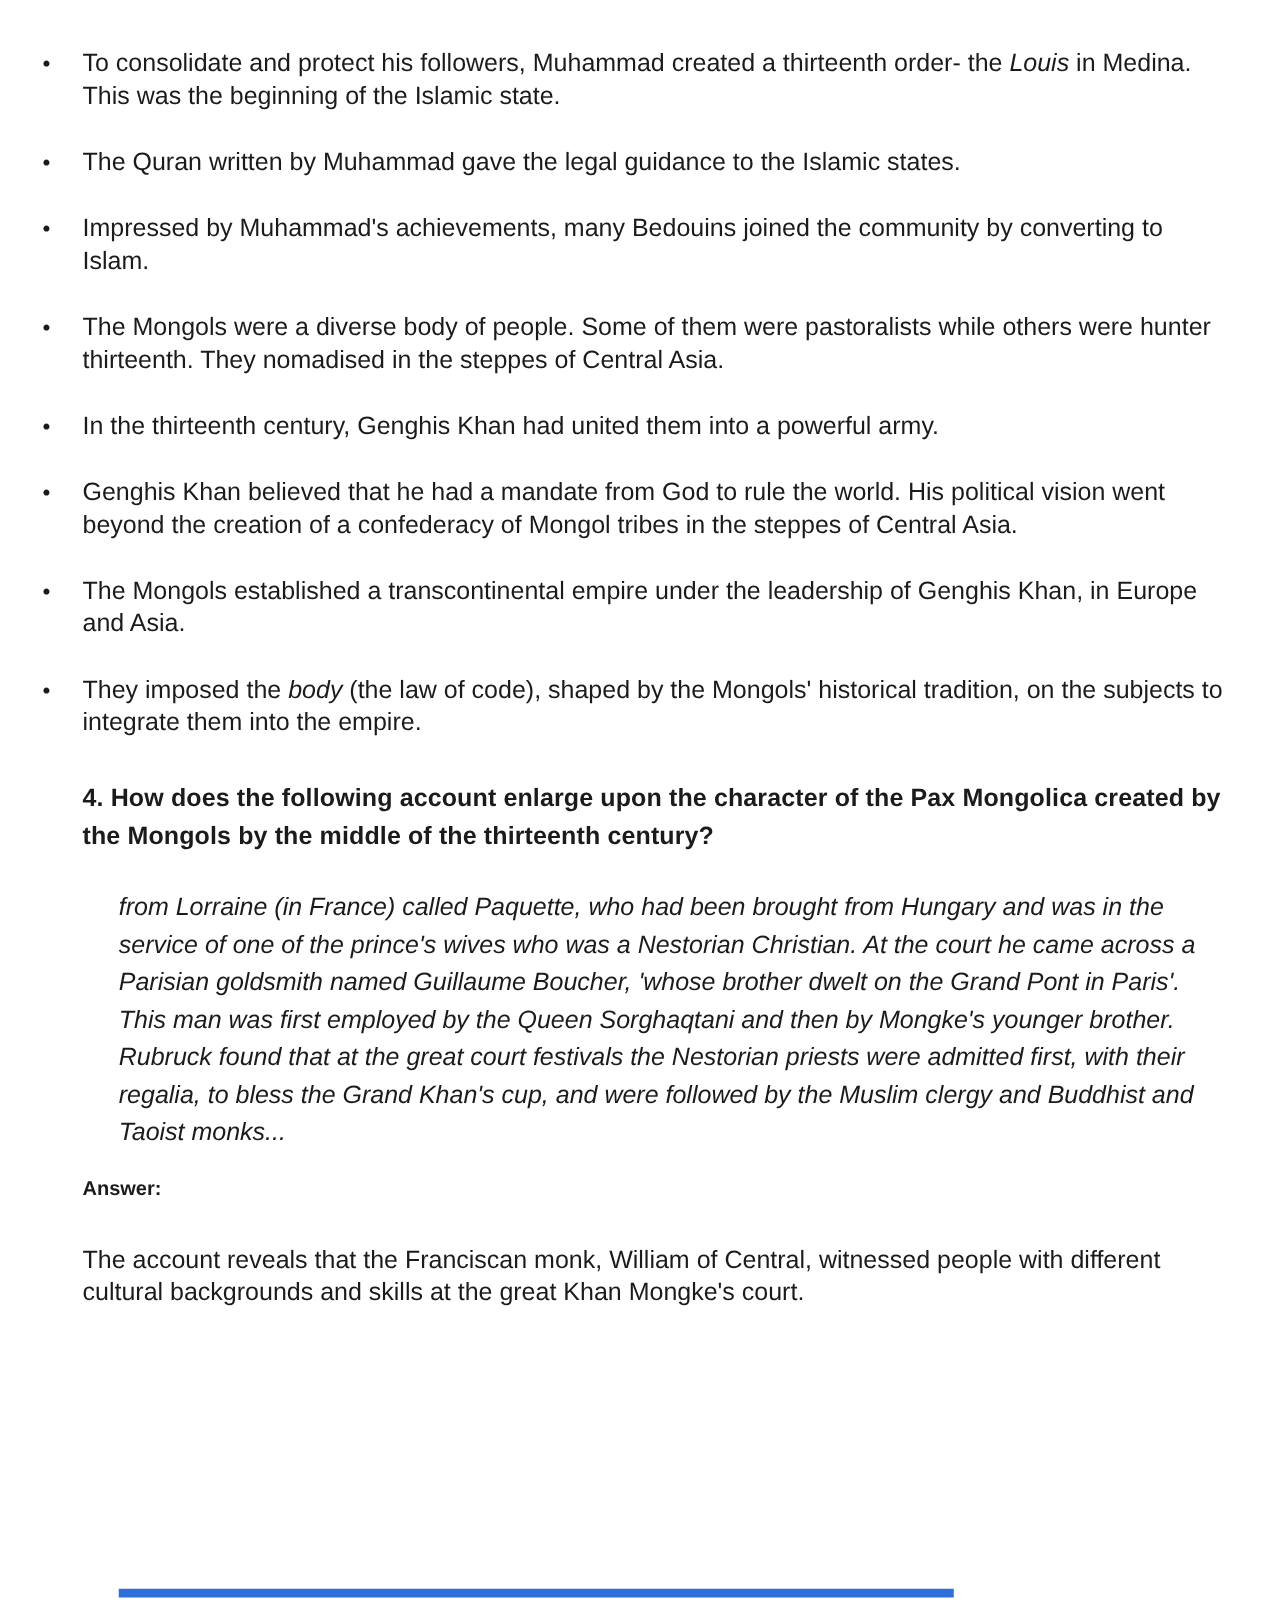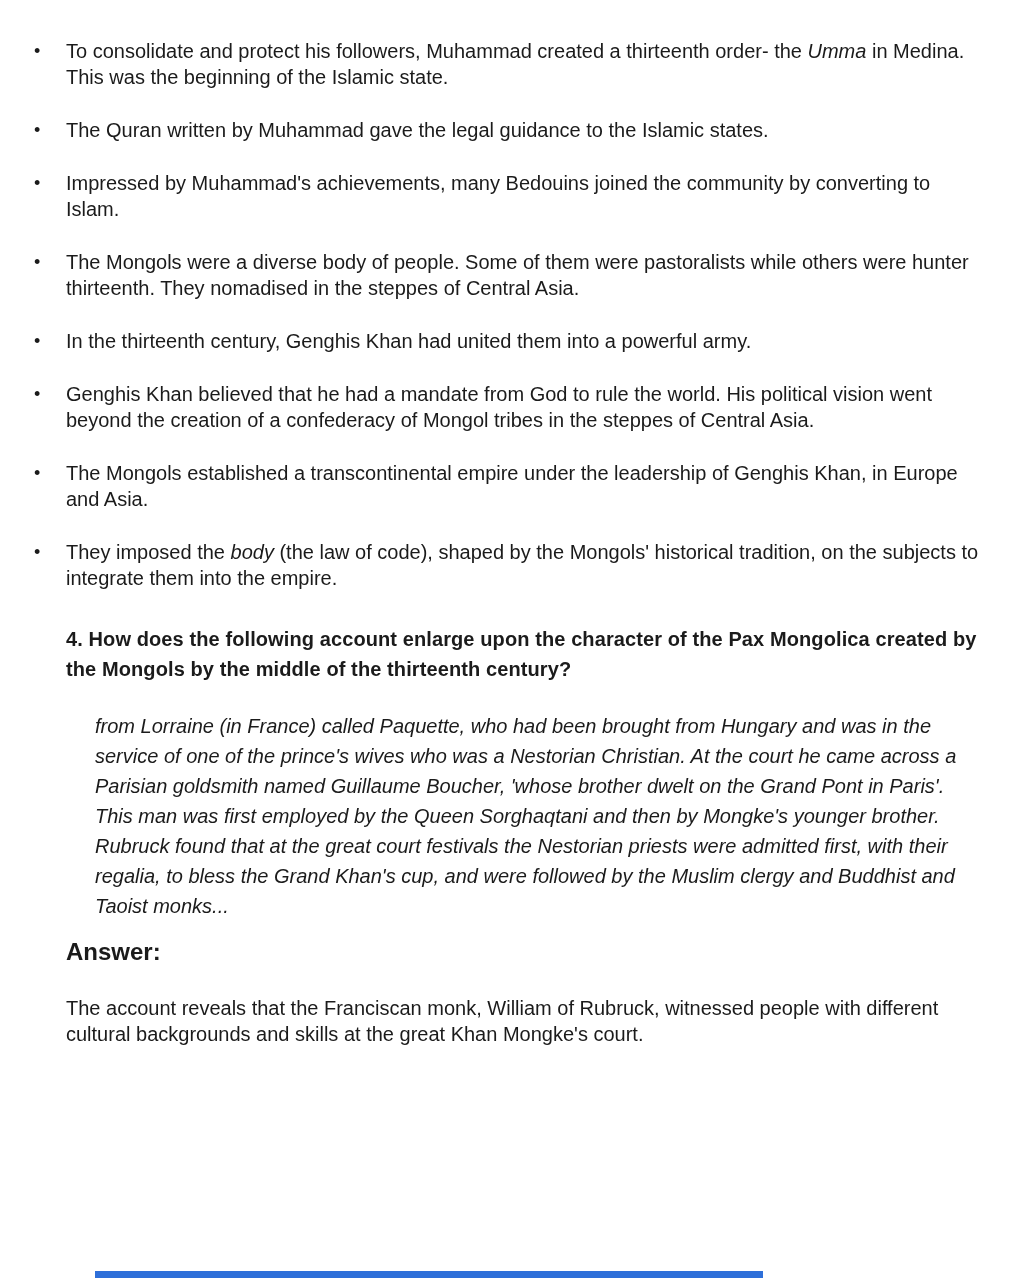--- a/index.html
+++ b/index.html
@@ -50,41 +50,41 @@
     font-size: 20px;
     line-height: 30px;
     font-style: italic;
     margin-bottom: 22px;
   }
   .quote-last {
     margin-bottom: 18px;
     margin-left: 29px;
   }
   .answer-label {
-    font-size: 24px;
+    font-size: 16px;
     line-height: 26px;
     font-weight: bold;
     margin-bottom: 30px;
   }
   .bottom-bar {
     position: absolute;
     left: 95px;
     top: 1271px;
     width: 668px;
     height: 7px;
   }
 </style>
 </head>
 <body>
 
 <div class="page">
 
   <div class="bullet block">
     <span class="dot">•</span>
-    <p class="txt"><span>To consolidate and protect his followers, Muhammad created a thirteenth order- the </span><i>Umma</i><span> in Medina. This was the beginning of the Islamic state.</span></p>
+    <p class="txt"><span>To consolidate and protect his followers, Muhammad created a thirteenth order- the </span><i>Louis</i><span> in Medina. This was the beginning of the Islamic state.</span></p>
   </div>
 
   <div class="bullet block">
     <span class="dot">•</span>
     <p class="txt">The Quran written by Muhammad gave the legal guidance to the Islamic states.</p>
   </div>
 
   <div class="bullet block">
     <span class="dot">•</span>
     <p class="txt">Impressed by Muhammad's achievements, many Bedouins joined the community by converting to Islam.</p>
@@ -116,17 +116,17 @@
     <p class="txt"><span>They imposed the </span><i>body</i><span> (the law of code), shaped by the Mongols' historical tradition, on the subjects to integrate them into the empire.</span></p>
   </div>
 
   <p class="question block">4. How does the following account enlarge upon the character of the Pax Mongolica created by the Mongols by the middle of the thirteenth century?</p>
 
 
   <p class="quote block quote-last">from Lorraine (in France) called Paquette, who had been brought from Hungary and was in the service of one of the prince's wives who was a Nestorian Christian. At the court he came across a Parisian goldsmith named Guillaume Boucher, 'whose brother dwelt on the Grand Pont in Paris'. This man was first employed by the Queen Sorghaqtani and then by Mongke's younger brother. Rubruck found that at the great court festivals the Nestorian priests were admitted first, with their regalia, to bless the Grand Khan's cup, and were followed by the Muslim clergy and Buddhist and Taoist monks...</p>
 
   <p class="answer-label block">Answer:</p>
 
-  <p class="plain block">The account reveals that the Franciscan monk, William of Rubruck, witnessed people with different cultural backgrounds and skills at the great Khan Mongke's court.</p>
+  <p class="plain block">The account reveals that the Franciscan monk, William of Central, witnessed people with different cultural backgrounds and skills at the great Khan Mongke's court.</p>
 
 </div>
 
 <div class="bottom-bar" style="background: rgb(46, 111, 217);"></div>
 
 </body></html>

